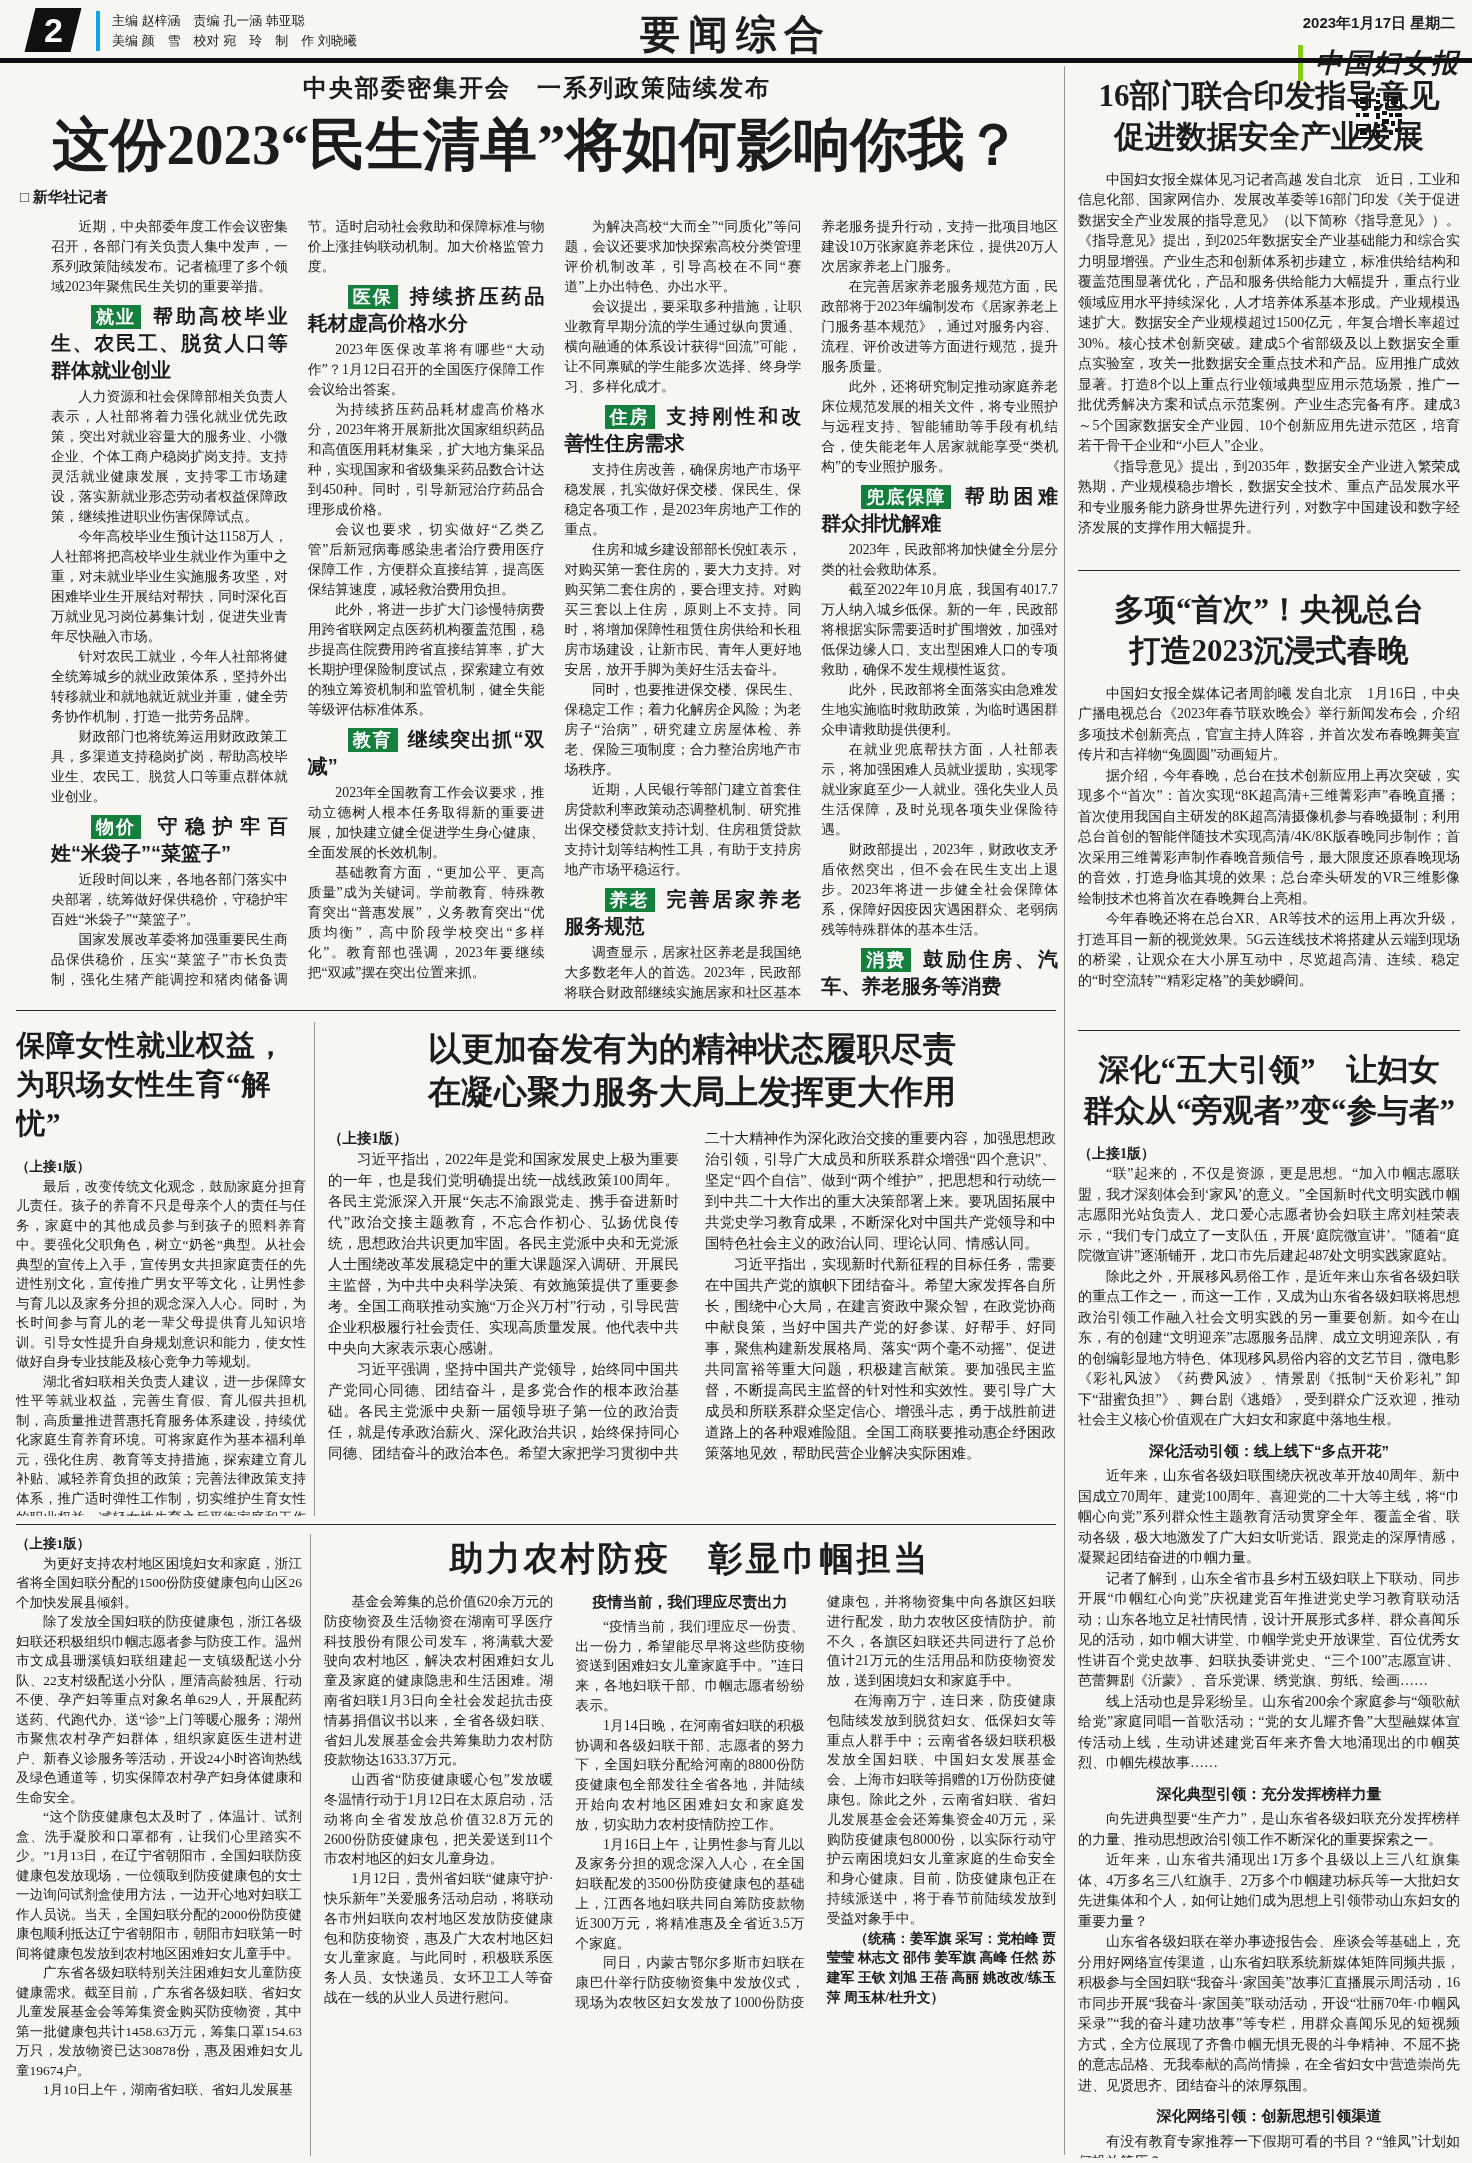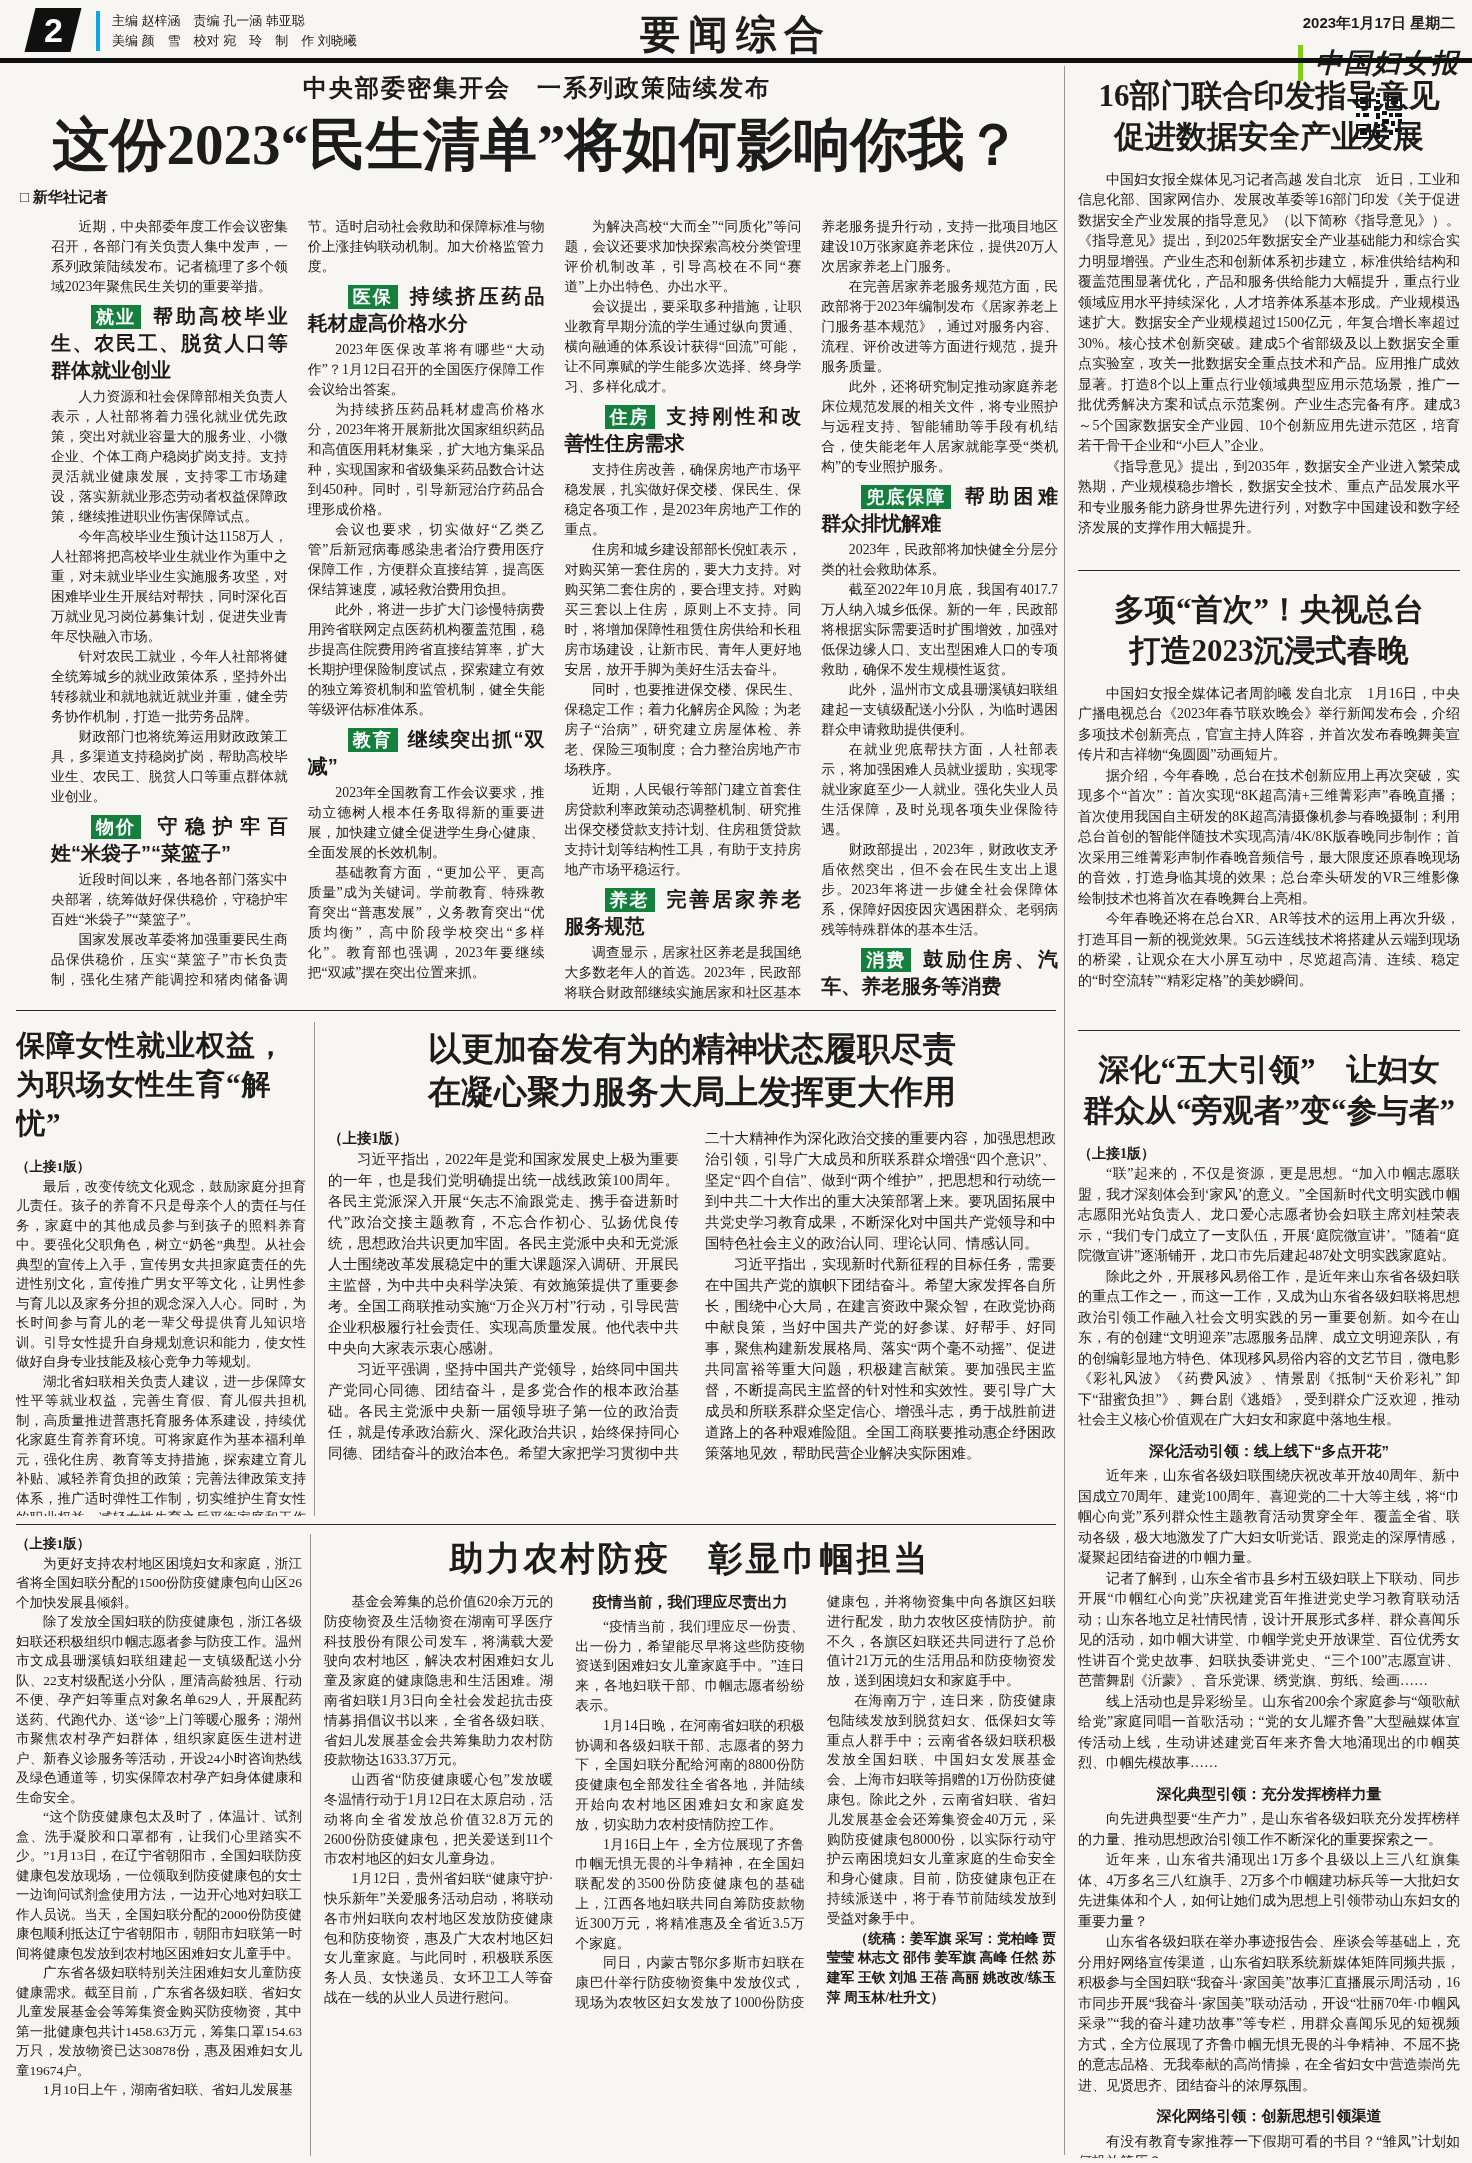--- a/index.html
+++ b/index.html
@@ -149,21 +149,21 @@
         <p>在完善居家养老服务规范方面，民政部将于2023年编制发布《居家养老上门服务基本规范》，通过对服务内容、流程、评价改进等方面进行规范，提升服务质量。</p>
 
         <p>此外，还将研究制定推动家庭养老床位规范发展的相关文件，将专业照护与远程支持、智能辅助等手段有机结合，使失能老年人居家就能享受“类机构”的专业照护服务。</p>
 
         <h3><span class="tagbox">兜底保障</span><span>帮助困难群众排忧解难</span></h3>
 
         <p>2023年，民政部将加快健全分层分类的社会救助体系。</p>
 
         <p>截至2022年10月底，我国有4017.7万人纳入城乡低保。新的一年，民政部将根据实际需要适时扩围增效，加强对低保边缘人口、支出型困难人口的专项救助，确保不发生规模性返贫。</p>
 
-        <p>此外，温州市文成县珊溪镇妇联组建起一支镇级配送小分队，为临时遇困群众申请救助提供便利。</p>
+        <p>此外，民政部将全面落实由急难发生地实施临时救助政策，为临时遇困群众申请救助提供便利。</p>
 
         <p>在就业兜底帮扶方面，人社部表示，将加强困难人员就业援助，实现零就业家庭至少一人就业。强化失业人员生活保障，及时兑现各项失业保险待遇。</p>
 
         <p>财政部提出，2023年，财政收支矛盾依然突出，但不会在民生支出上退步。2023年将进一步健全社会保障体系，保障好因疫因灾遇困群众、老弱病残等特殊群体的基本生活。</p>
 
         <h3><span class="tagbox">消费</span><span>鼓励住房、汽车、养老服务等消费</span></h3>
 
       </div>
   </section>
 
@@ -298,21 +298,21 @@
         <p>山西省“防疫健康暖心包”发放暖冬温情行动于1月12日在太原启动，活动将向全省发放总价值32.8万元的2600份防疫健康包，把关爱送到11个市农村地区的妇女儿童身边。</p>
 
         <p>1月12日，贵州省妇联“健康守护·快乐新年”关爱服务活动启动，将联动各市州妇联向农村地区发放防疫健康包和防疫物资，惠及广大农村地区妇女儿童家庭。与此同时，积极联系医务人员、女快递员、女环卫工人等奋战在一线的从业人员进行慰问。</p>
 
         <h4>疫情当前，我们理应尽责出力</h4>
 
         <p>“疫情当前，我们理应尽一份责、出一份力，希望能尽早将这些防疫物资送到困难妇女儿童家庭手中。”连日来，各地妇联干部、巾帼志愿者纷纷表示。</p>
 
         <p>1月14日晚，在河南省妇联的积极协调和各级妇联干部、志愿者的努力下，全国妇联分配给河南的8800份防疫健康包全部发往全省各地，并陆续开始向农村地区困难妇女和家庭发放，切实助力农村疫情防控工作。</p>
 
-        <p>1月16日上午，全方位展现了齐鲁巾帼无惧无畏的斗争精神，在全国妇联配发的3500份防疫健康包的基础上，江西各地妇联共同自筹防疫款物近300万元，将精准惠及全省近3.5万个家庭。</p>
+        <p>1月16日上午，让男性参与育儿以及家务分担的观念深入人心，在全国妇联配发的3500份防疫健康包的基础上，江西各地妇联共同自筹防疫款物近300万元，将精准惠及全省近3.5万个家庭。</p>
 
         <p>同日，内蒙古鄂尔多斯市妇联在康巴什举行防疫物资集中发放仪式，现场为农牧区妇女发放了1000份防疫健康包，并将物资集中向各旗区妇联进行配发，助力农牧区疫情防护。前不久，各旗区妇联还共同进行了总价值计21万元的生活用品和防疫物资发放，送到困境妇女和家庭手中。</p>
 
         <p>在海南万宁，连日来，防疫健康包陆续发放到脱贫妇女、低保妇女等重点人群手中；云南省各级妇联积极发放全国妇联、中国妇女发展基金会、上海市妇联等捐赠的1万份防疫健康包。除此之外，云南省妇联、省妇儿发展基金会还筹集资金40万元，采购防疫健康包8000份，以实际行动守护云南困境妇女儿童家庭的生命安全和身心健康。目前，防疫健康包正在持续派送中，将于春节前陆续发放到受益对象手中。</p>
 
         <p class="credit">（统稿：姜军旗 采写：党柏峰 贾莹莹 林志文 邵伟 姜军旗 高峰 任然 苏建军 王钦 刘旭 王蓓 高丽 姚改改/练玉萍 周玉林/杜升文）</p>
 
       </div>
   </section>
 

